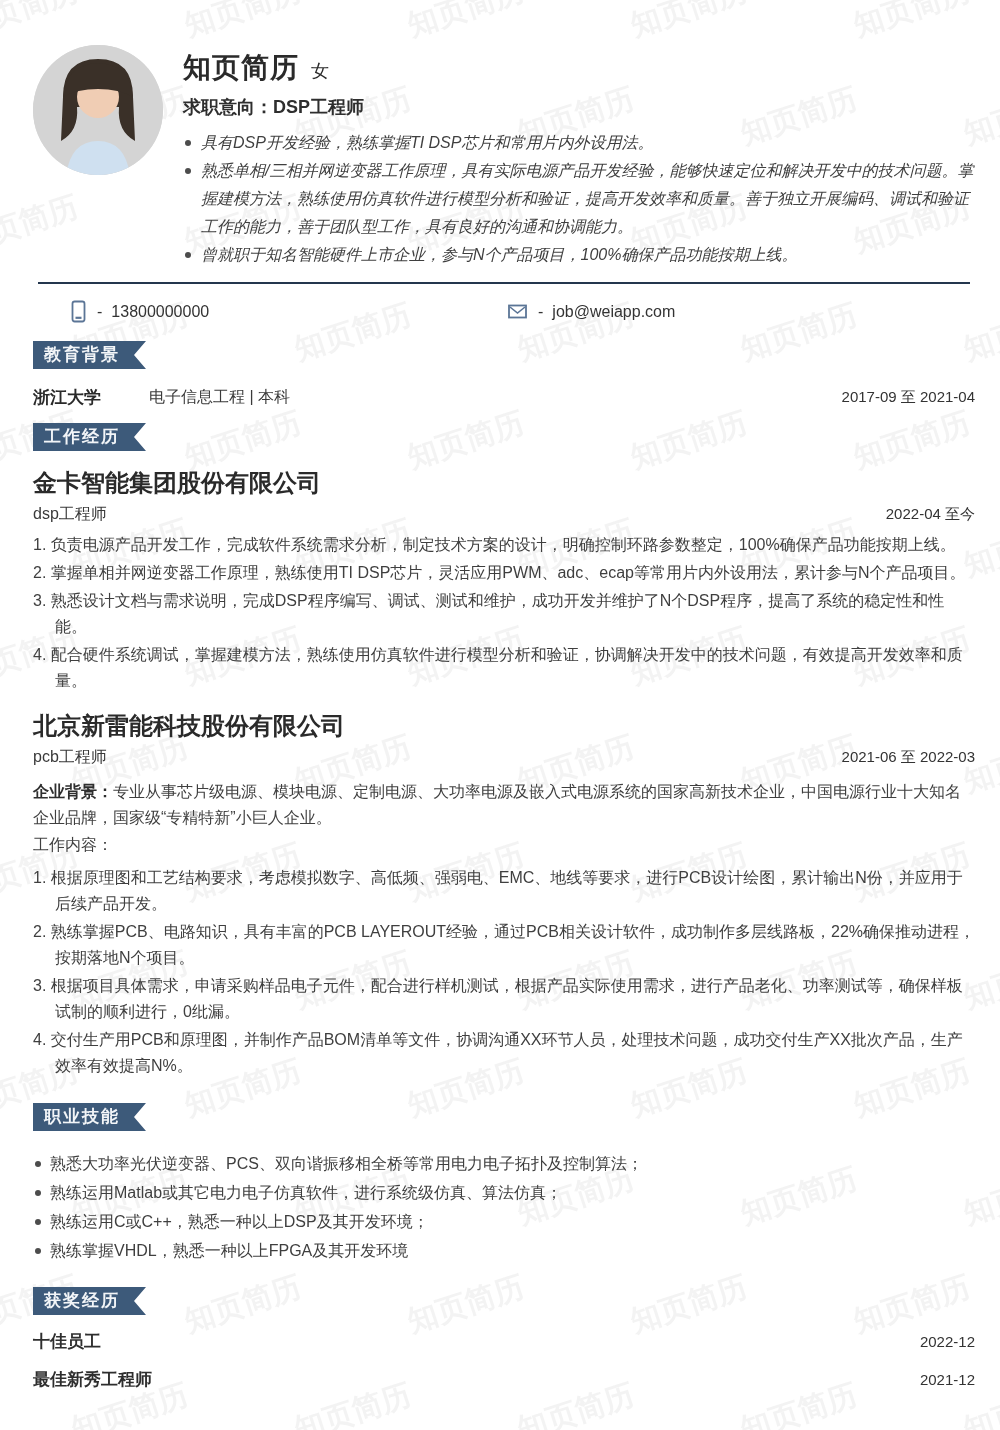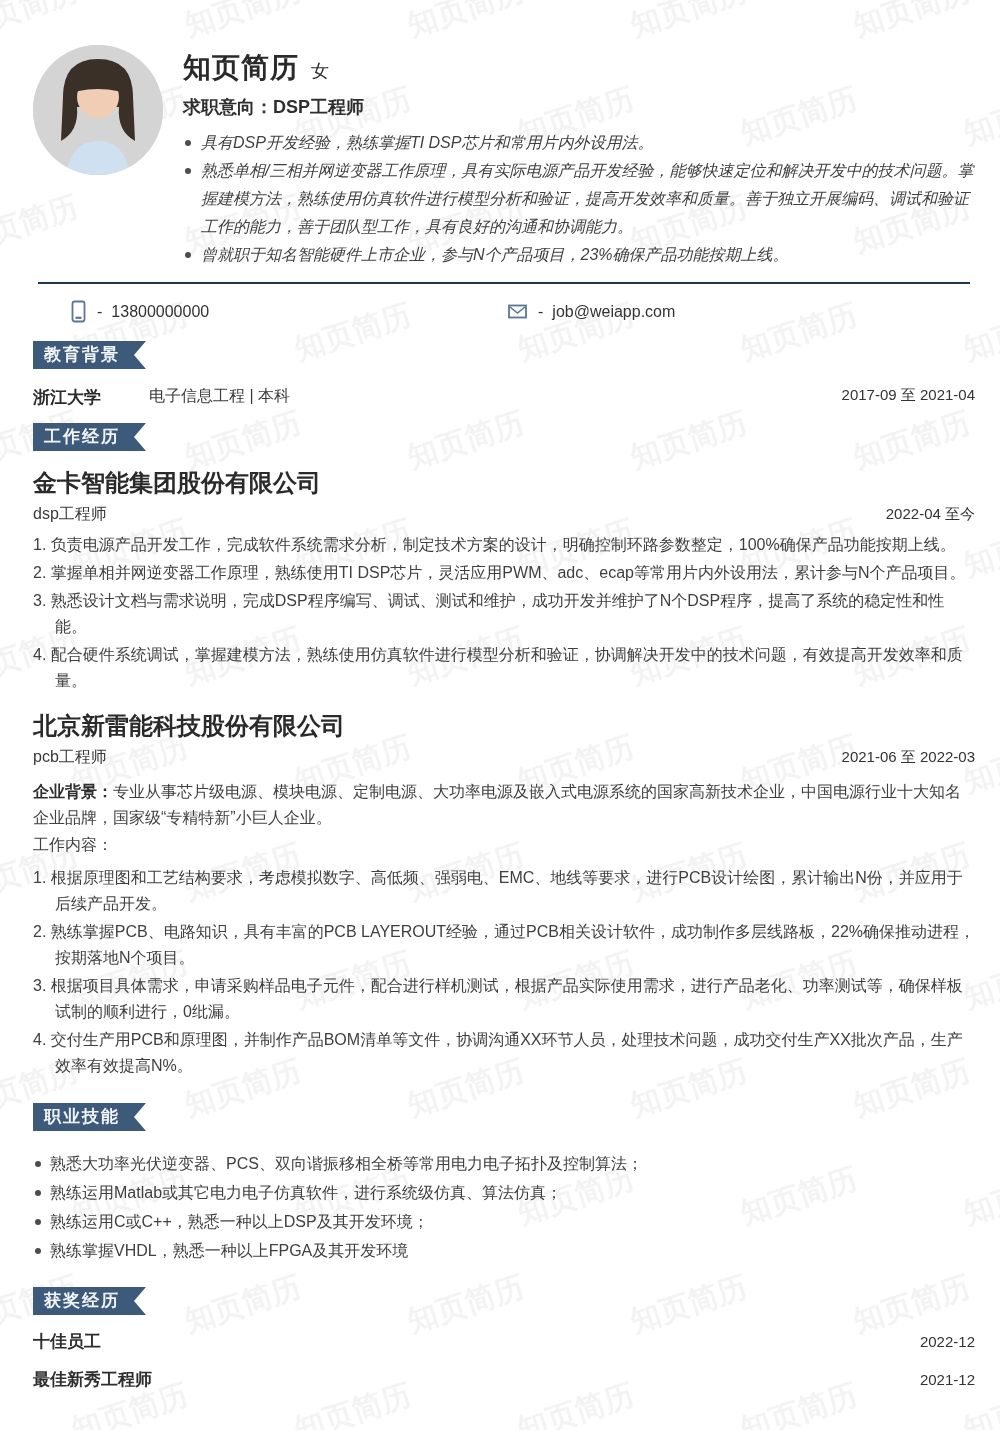--- a/index.html
+++ b/index.html
@@ -57,21 +57,21 @@
     display:inline-block;
     background:#3d5a7a;color:#f2f5f8;
     font-size:17px;font-weight:600;
     height:28px;line-height:28px;
     padding:0 26px 0 11px;
     letter-spacing:2px;
     clip-path:polygon(0 0,100% 0,calc(100% - 12px) 50%,100% 100%,0 100%);
   }
 
   
-  .edu-row{display:flex;align-items:flex-start;margin-top:17px;}
+  .edu-row{display:flex;align-items:center;margin-top:17px;}
   .school{font-size:17px;font-weight:700;color:#2a2a2a;}
   .major{font-size:16px;color:#3a3a3a;margin-left:48px;}
   .date{margin-left:auto;font-size:15px;color:#333;}
 
   
   .company{margin-top:16px;font-size:24px;font-weight:700;color:#2a2a2a;}
   .role-row{display:flex;align-items:center;margin-top:5px;}
   .role{font-size:16px;color:#3a3a3a;}
   .job-items{margin-top:7px;}
   .num-item{
@@ -195,21 +195,21 @@
       <div class="header-text">
         <div class="name-row">
           <span class="name">知页简历</span>
           <span class="gender">女</span>
         </div>
         <div class="objective">求职意向：DSP工程师</div>
         <ul class="summary">
 
         <li>具有DSP开发经验，熟练掌握TI DSP芯片和常用片内外设用法。</li>
             <li>熟悉单相/三相并网逆变器工作原理，具有实际电源产品开发经验，能够快速定位和解决开发中的技术问题。掌握建模方法，熟练使用仿真软件进行模型分析和验证，提高开发效率和质量。善于独立开展编码、调试和验证工作的能力，善于团队型工作，具有良好的沟通和协调能力。</li>
-            <li>曾就职于知名智能硬件上市企业，参与N个产品项目，23%确保产品功能按期上线。</li>
+            <li>曾就职于知名智能硬件上市企业，参与N个产品项目，100%确保产品功能按期上线。</li>
           </ul>
       </div>
     </div>
 
     <div class="divider"></div>
     <div class="contact">
       <div class="contact-item phone">
         <svg class="cicon" width="15" height="23" viewBox="0 0 15 23">
           <rect x="1.5" y="1.5" width="12" height="20" rx="2.2" fill="none" stroke="#5b7596" stroke-width="1.8"></rect>
           <line x1="4.5" y1="17.8" x2="10.5" y2="17.8" stroke="#5b7596" stroke-width="2.2"></line>

